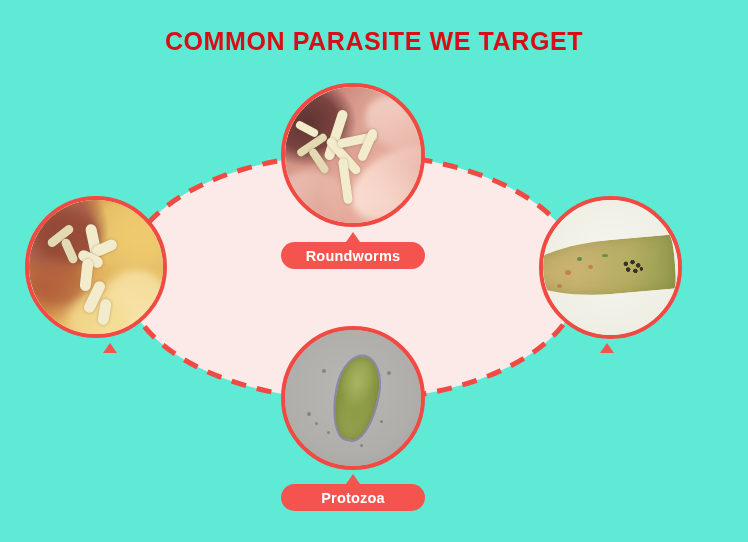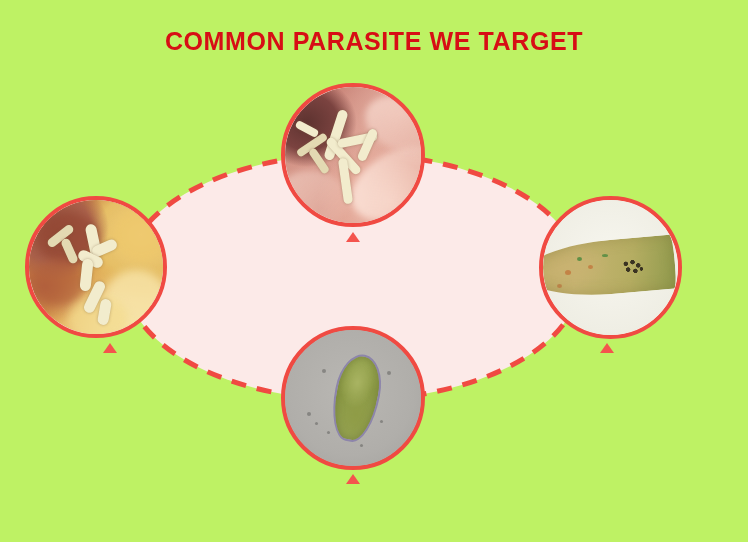--- a/index.html
+++ b/index.html
@@ -12,21 +12,21 @@
     background: #ffffff;
     font-family: "Liberation Sans", sans-serif;
     overflow: hidden;
     position: relative;
   }
 
   #stage {
     position: relative;
     width: 748px;
     height: 542px;
-    background: #bef264;
+    background: #5eead4;
   }
 
   
   .title {
     position: absolute;
     left: 0;
     top: 27px;
     width: 748px;
     text-align: center;
     font-size: 25px;
@@ -190,20 +190,21 @@
         <div class="worm" style="left:57%; top:30%; width:9px; height:34px; transform:rotate(24deg);"></div>
         <div class="worm" style="left:41%; top:52%; width:9px; height:46px; transform:rotate(-8deg);"></div>
         <div class="worm worm-dk" style="left:17%; top:30%; width:8px; height:34px; transform:rotate(56deg);"></div>
         <div class="worm worm-dk" style="left:22%; top:44%; width:8px; height:28px; transform:rotate(-34deg);"></div>
         <div class="worm" style="left:13%; top:22%; width:8px; height:24px; transform:rotate(-62deg);"></div>
       </div>
     </div>
   </div>
 
   <div class="pill-tail tail-up" style="left:346px; top:232px;"></div>
+  <div class="pill" style="left:281px; top:242px; width:144px;">Roundworms</div>
 
   <div class="node" style="left:25px; top:196px; width:142px; height:142px;">
     <div class="circle" style="left:0; top:0; width:142px; height:142px;">
       <div class="photo tw-photo">
         <div class="tw-bg"></div>
         <div class="tw-blob" style="left:6%; top:10%; width:46%; height:38%; background:rgba(150,72,52,.75);"></div>
         <div class="tw-blob" style="left:2%; top:44%; width:40%; height:34%; background:rgba(176,95,58,.6);"></div>
         <div class="tw-blob" style="left:56%; top:52%; width:48%; height:46%; background:rgba(247,229,170,.8);"></div>
         <div class="tw-blob" style="left:62%; top:6%; width:44%; height:40%; background:rgba(238,199,106,.7);"></div>
         <div class="tw-blob" style="left:30%; top:72%; width:44%; height:34%; background:rgba(243,218,140,.65);"></div>
@@ -261,14 +262,15 @@
         <div class="pz-dot" style="left:22%; top:68%; width:3px; height:3px;"></div>
         <div class="pz-dot" style="left:31%; top:74%; width:3px; height:3px;"></div>
         <div class="pz-dot" style="left:75%; top:30%; width:4px; height:4px;"></div>
         <div class="pz-dot" style="left:70%; top:66%; width:3px; height:3px;"></div>
         <div class="pz-dot" style="left:55%; top:84%; width:3px; height:3px;"></div>
       </div>
     </div>
   </div>
 
   <div class="pill-tail tail-up" style="left:346px; top:474px;"></div>
+  <div class="pill" style="left:281px; top:484px; width:144px;">Protozoa</div>
 
 </div>
 
 </body></html>

